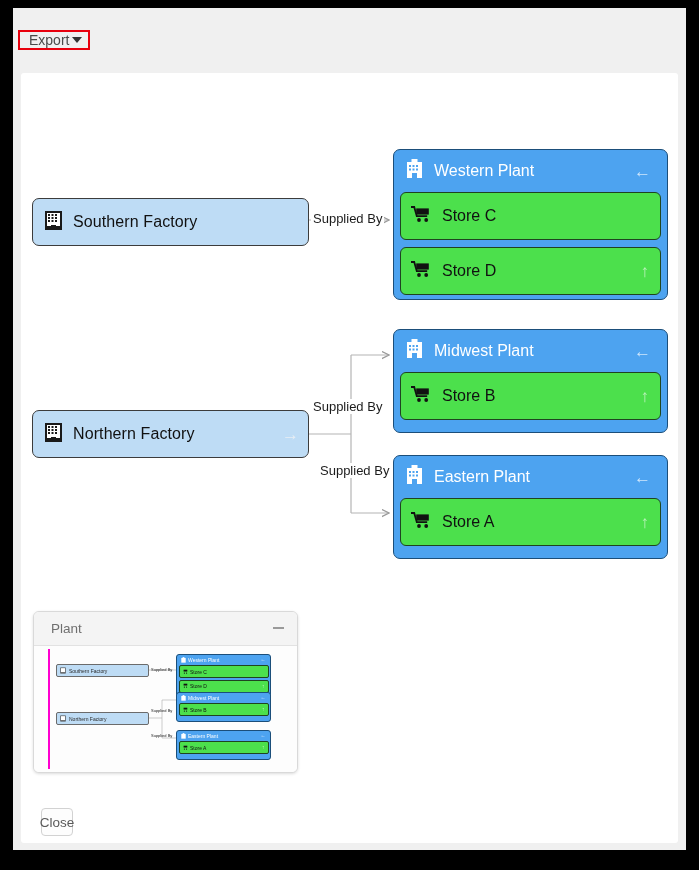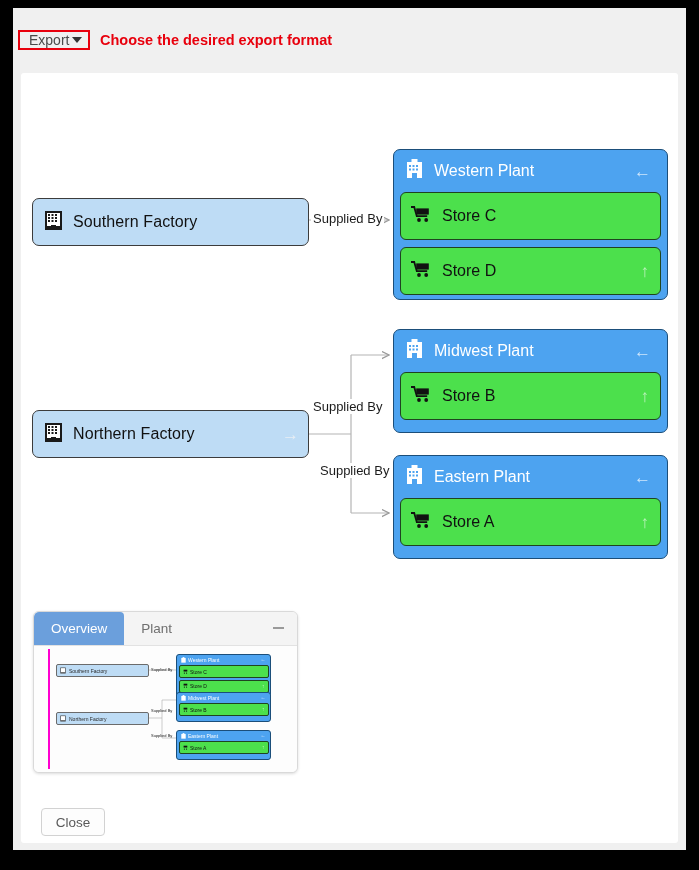--- a/index.html
+++ b/index.html
@@ -306,21 +306,21 @@
     font-size: 4px;
     color: #222;
     white-space: nowrap;
   }
 
   
   #close-button {
     position: absolute;
     left: 20px;
     top: 735px;
-    width: 64px;
+    width: 32px;
     height: 28px;
     box-sizing: border-box;
     background: #fdfdfd;
     border: 1px solid #d2d2d2;
     border-radius: 4px;
     display: flex;
     align-items: center;
     justify-content: center;
     font-size: 13.5px;
     color: #5a5a5a;
@@ -330,21 +330,20 @@
 </head>
 <body>
 
 <div id="app-frame">
 
   <div id="toolbar">
     <div id="export-button">
       <span class="lbl">Export</span>
       <span class="caret-down"></span>
     </div>
-    <div id="toolbar-hint">Choose the desired export format</div>
   </div>
 
   <div id="canvas">
 
     <svg id="connectors" viewBox="0 0 657 770">
       <defs>
         <marker id="arrowhead" markerWidth="7" markerHeight="7" refX="6" refY="3" orient="auto">
           <path d="M0,0 L6,3 L0,6" fill="none" stroke="#9a9a9a" stroke-width="1"></path>
         </marker>
       </defs>
@@ -516,23 +515,20 @@
             <circle cx="15.2" cy="14" r="1.9" fill="#111"></circle>
           </svg>
         </span>
         <span class="node-label">Store A</span>
         <span class="up-arrow">↑</span>
       </div>
     </div>
 
     <div id="minimap-panel">
       <div id="minimap-tabs">
-        <div class="mini-tab active">
-          <span>Overview</span>
-        </div>
         <div class="mini-tab">
           <span>Plant</span>
         </div>
         <div id="minimize-icon"></div>
       </div>
 
       <div id="minimap-body">
         <div id="viewport-line"></div>
 
         <svg style="position:absolute;left:0;top:0;width:263px;height:126px;" viewBox="0 0 263 126">

